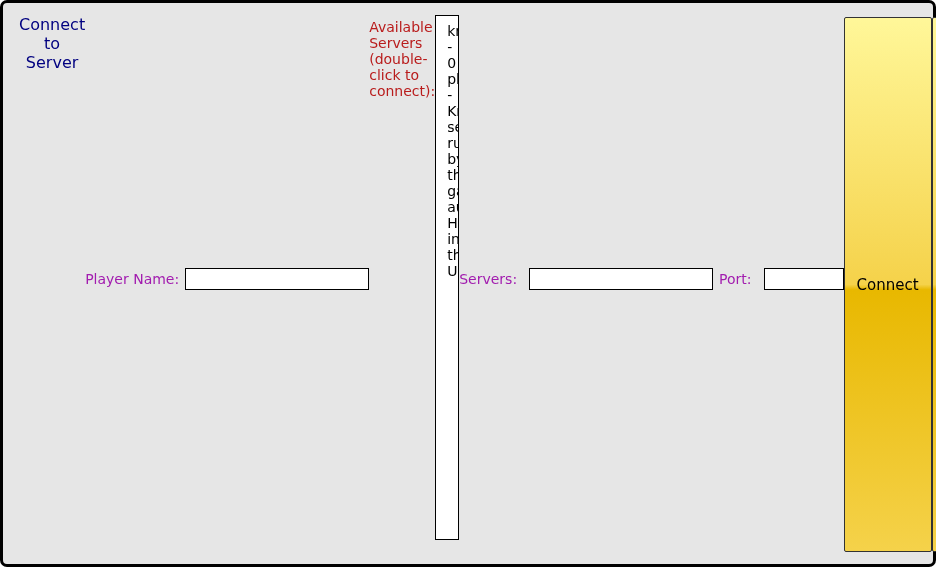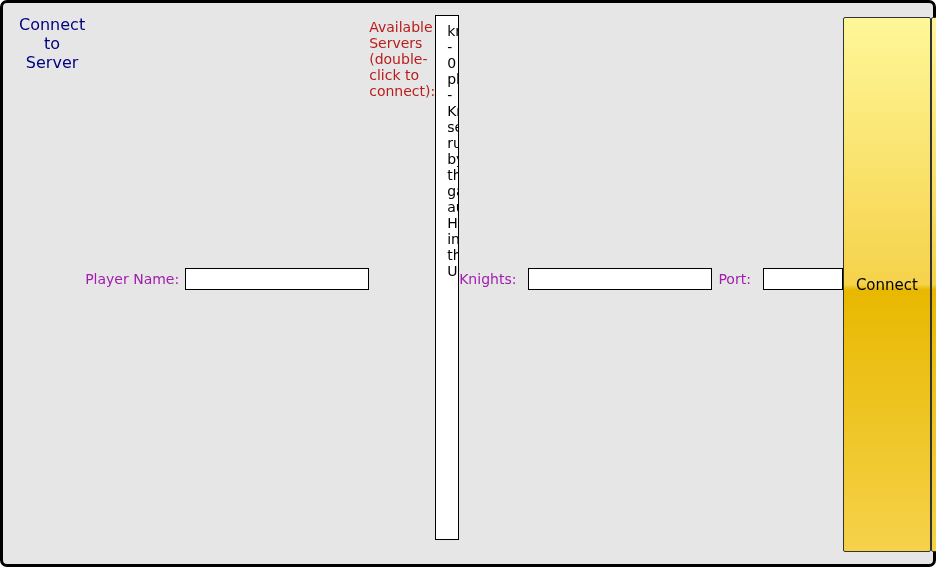--- a/index.html
+++ b/index.html
@@ -111,21 +111,21 @@
     <span class="label">Player Name:</span>
     <input type="text" class="text-input" value="" style="">
   </div>
 
   <div class="section-label">Available Servers (double-click to connect):</div>
   <div class="server-list">
     <div class="server-item">knightsgame.org.uk:16399  -  0 players  -  Knights server run by the game's author. Hosted in the UK</div>
   </div>
 
   <div class="address-row">
-    <span class="label">Knights:</span>
+    <span class="label">Servers:</span>
     <input type="text" class="text-input" value="" style="">
     <span class="label">Port:</span>
     <input type="text" class="port-input" value="" style="">
   </div>
 
   <div class="button-row">
     <button class="btn">Connect</button>
     <button class="btn">Cancel</button>
   </div>
 </div>

